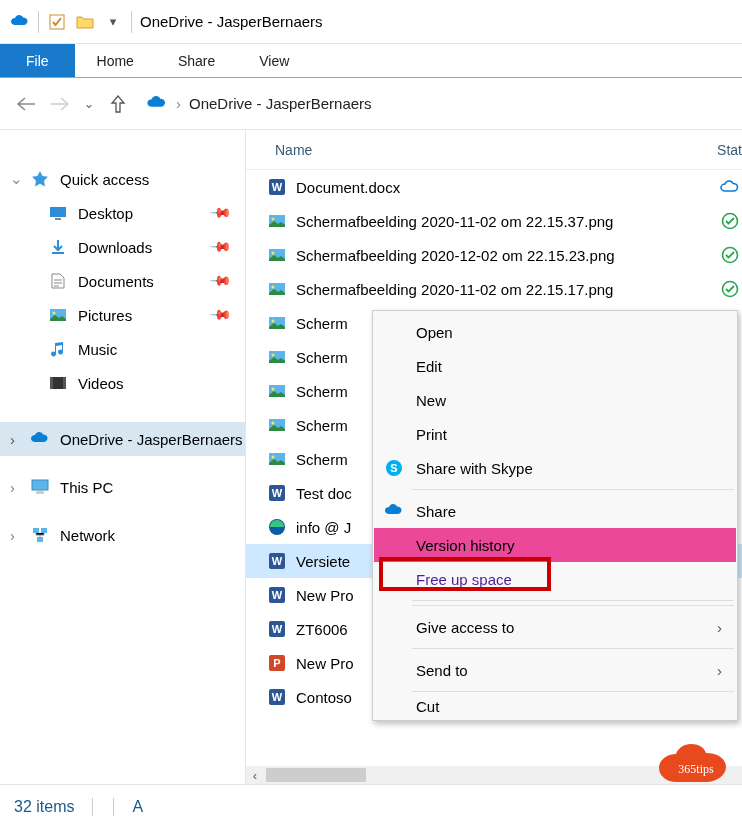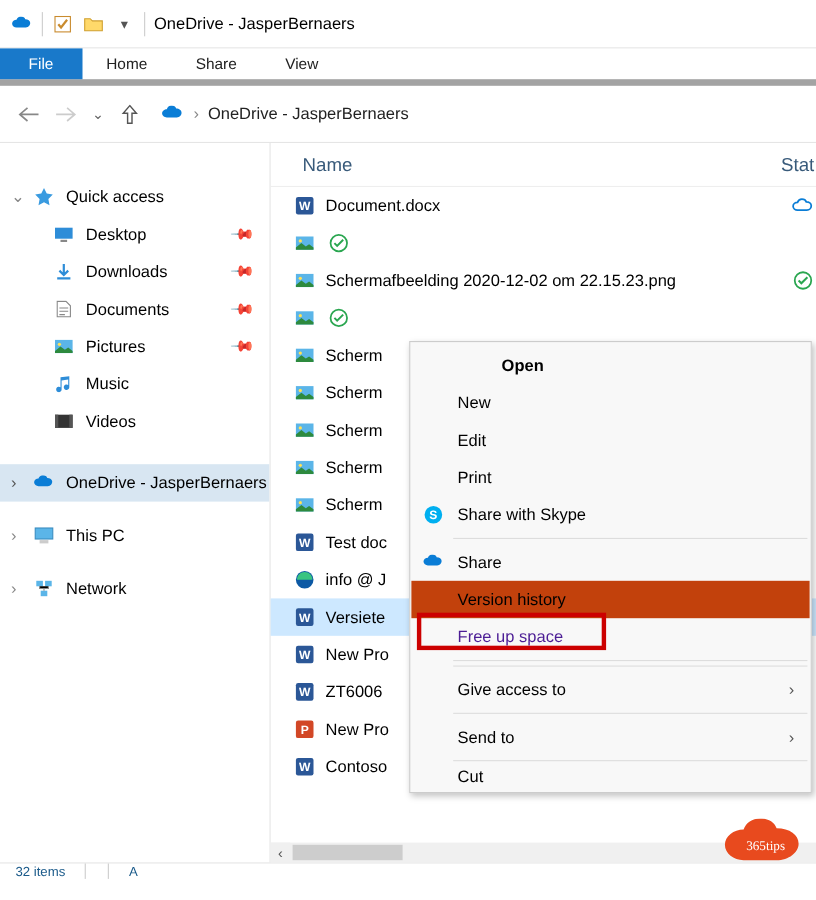--- a/index.html
+++ b/index.html
@@ -24,21 +24,21 @@
   }
   .qat-icon { width: 20px; height: 20px; display: flex; align-items: center; justify-content: center; margin: 0 4px; }
   .sep { width:1px; height: 22px; background:#ccc; margin:0 4px; }
   .title-text { font-size: 15px; margin-left: 4px; }
 
   
   .ribbon-tabs {
     height: 34px;
     display: flex;
     align-items: stretch;
-    border-bottom: 6px solid #a3a3a3;
+    border-bottom: 1px solid #a3a3a3;
   }
   .ribbon-tab {
     padding: 0 22px;
     display: flex;
     align-items: center;
     font-size: 14px;
     color: #222;
   }
   .ribbon-tab.file {
     background: #1979ca;
@@ -119,25 +119,25 @@
   
   .file-area {
     flex: 1;
     position: relative;
   }
   .col-header {
     height: 40px;
     display: flex;
     align-items: center;
     color: #385a7a;
-    font-size: 17px;
+    font-size: 14px;
     border-bottom: 1px solid #eee;
   }
   .col-name { padding-left: 29px; flex: 1; }
-  .col-stat { width: 32px; text-align: left; }
+  .col-stat { width: 32px; text-align: right; }
 
   .file-row {
     height: 34px;
     display: flex;
     align-items: center;
     padding-left: 22px;
     font-size: 15px;
     gap: 10px;
     position: relative;
   }
@@ -158,24 +158,24 @@
     align-items:center;
   }
   .hscroll .btn { width:18px;height:18px;display:flex;align-items:center;justify-content:center;background:#f0f0f0;color:#555; }
   .hscroll .thumb { height:14px; background:#cdcdcd; }
 
   
   .status-bar {
     height: 32px;
     border-top: 1px solid #e5e5e5;
     display: flex;
-    align-items: flex-start;
+    align-items: flex-end;
     padding: 0 14px;
     gap: 20px;
-    font-size: 12px;
+    font-size: 16px;
     color: #1a5a8a;
   }
   .status-bar .part { border-right:1px solid #ccc; padding-right:18px; }
 
   
   .context-menu {
     position: absolute;
     left: 372px;
     top: 310px;
     width: 366px;
@@ -186,23 +186,23 @@
     z-index: 100;
   }
   .menu-item {
     height: 34px;
     display: flex;
     align-items: center;
     padding-left: 42px;
     position: relative;
     font-size: 15px;
   }
-  .menu-item.bold { font-weight: 700; margin-left: 40px; }
+  .menu-item.bold { font-weight: 400; }
   .menu-item.disabled { color: #4c1d95; }
-  .menu-item.hover { background: #c2410c; }
+  .menu-item.hover { background: #ec4899; }
   .menu-item .menu-icon {
     position: absolute;
     left: 10px;
     width: 20px;
     height: 20px;
     display:flex;align-items:center;justify-content:center;
   }
   .menu-item .chevron {
     position: absolute;
     right: 14px;
@@ -422,20 +422,21 @@
           </span>
         </div>
         <div class="file-row">
           <span class="file-icon">
             <svg width="18" height="14" viewBox="0 0 18 14">
               <rect x="1" y="1" width="16" height="12" fill="#5bb5e8"></rect>
               <circle cx="5" cy="5" r="1.5" fill="#ffe157"></circle>
               <path d="M1 11l5-4 4 3 3-2 4 3v2H1z" fill="#2d8a3e"></path>
             </svg>
           </span>
+          <span class="file-name">Schermafbeelding 2020-11-02 om 22.15.37.png</span>
           <span class="status">
             <svg width="18" height="18" viewBox="0 0 18 18">
               <circle cx="9" cy="9" r="7.5" fill="none" stroke="#2aa650" stroke-width="1.6"></circle>
               <path d="M5 9l2.5 2.5L13 6" stroke="#2aa650" stroke-width="1.8" fill="none"></path>
             </svg>
           </span>
         </div>
         <div class="file-row">
           <span class="file-icon">
             <svg width="18" height="14" viewBox="0 0 18 14">
@@ -453,20 +454,21 @@
           </span>
         </div>
         <div class="file-row">
           <span class="file-icon">
             <svg width="18" height="14" viewBox="0 0 18 14">
               <rect x="1" y="1" width="16" height="12" fill="#5bb5e8"></rect>
               <circle cx="5" cy="5" r="1.5" fill="#ffe157"></circle>
               <path d="M1 11l5-4 4 3 3-2 4 3v2H1z" fill="#2d8a3e"></path>
             </svg>
           </span>
+          <span class="file-name">Schermafbeelding 2020-11-02 om 22.15.17.png</span>
           <span class="status">
             <svg width="18" height="18" viewBox="0 0 18 18">
               <circle cx="9" cy="9" r="7.5" fill="none" stroke="#2aa650" stroke-width="1.6"></circle>
               <path d="M5 9l2.5 2.5L13 6" stroke="#2aa650" stroke-width="1.8" fill="none"></path>
             </svg>
           </span>
         </div>
         <div class="file-row">
           <span class="file-icon">
             <svg width="18" height="14" viewBox="0 0 18 14">
@@ -600,22 +602,22 @@
   </div>
 </div>
 
 <div class="status-bar">
   <span class="part">32 items</span>
   <span style="border-left:1px solid #ccc;padding-left:18px">A</span>
 </div>
 
 <div class="context-menu">
   <div class="menu-item bold">Open</div>
+  <div class="menu-item">Edit</div>
   <div class="menu-item">New</div>
-  <div class="menu-item">Edit</div>
   <div class="menu-item">Print</div>
   <div class="menu-item">
     <span class="menu-icon">
         <svg width="18" height="18" viewBox="0 0 18 18">
           <circle cx="9" cy="9" r="8" fill="#00aff0"></circle>
           <text x="9" y="13" text-anchor="middle" fill="#fff" font-size="11" font-weight="bold">S</text>
         </svg>
       </span>
     <span>Share with Skype</span>
   </div>

